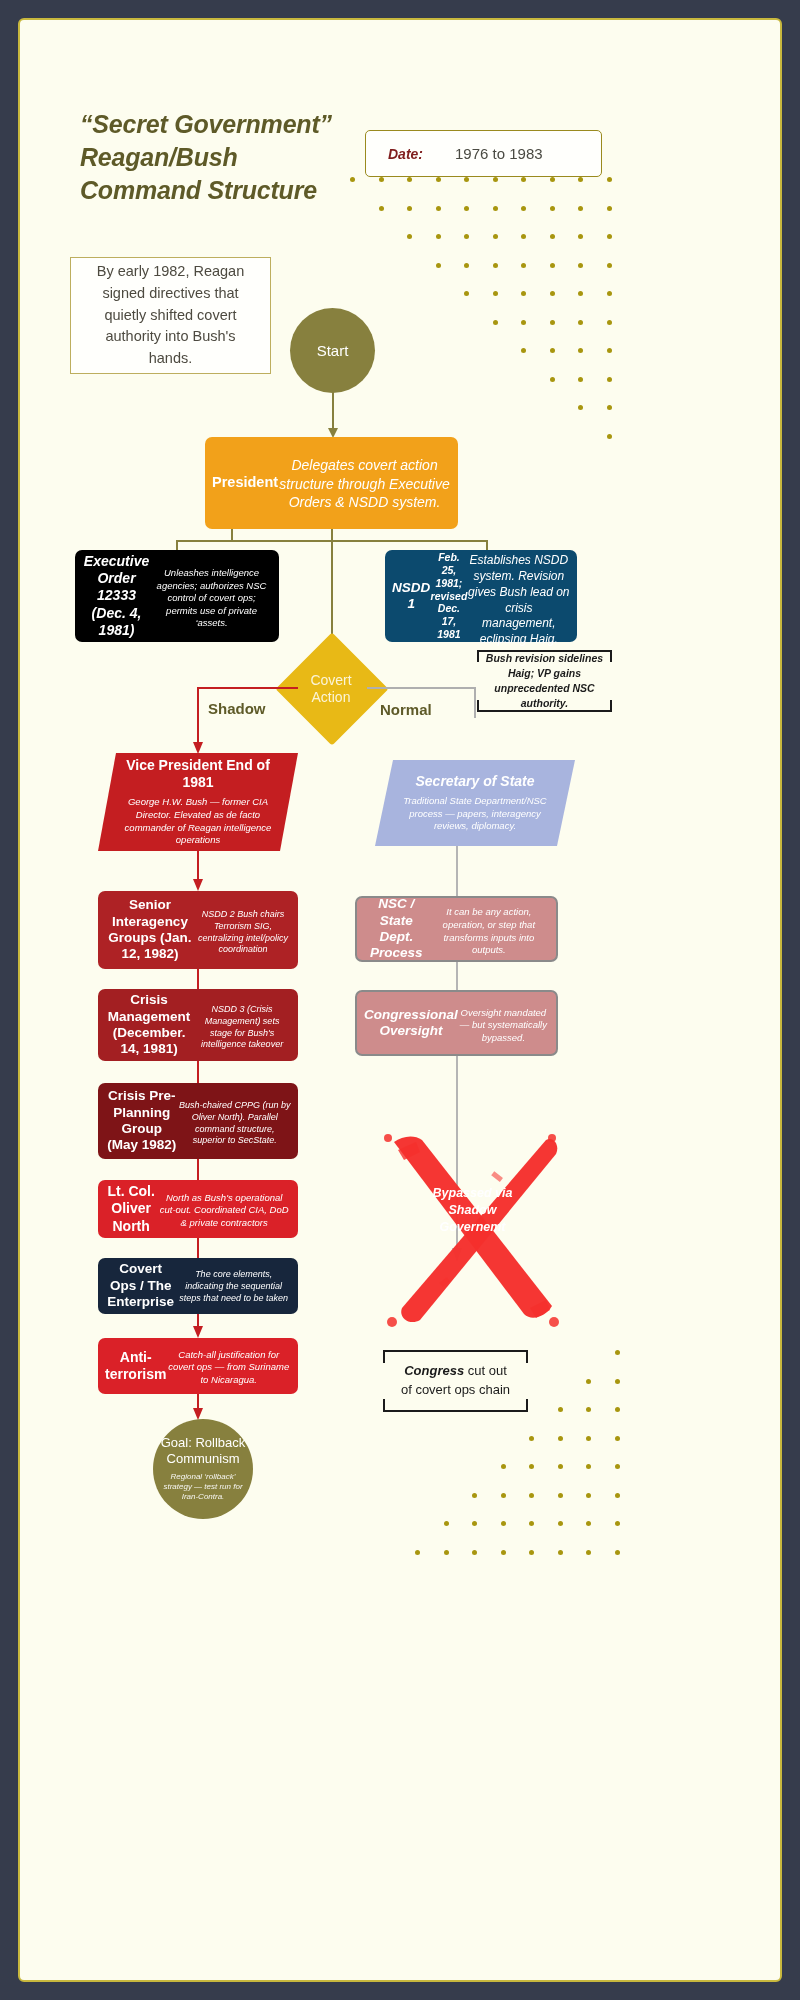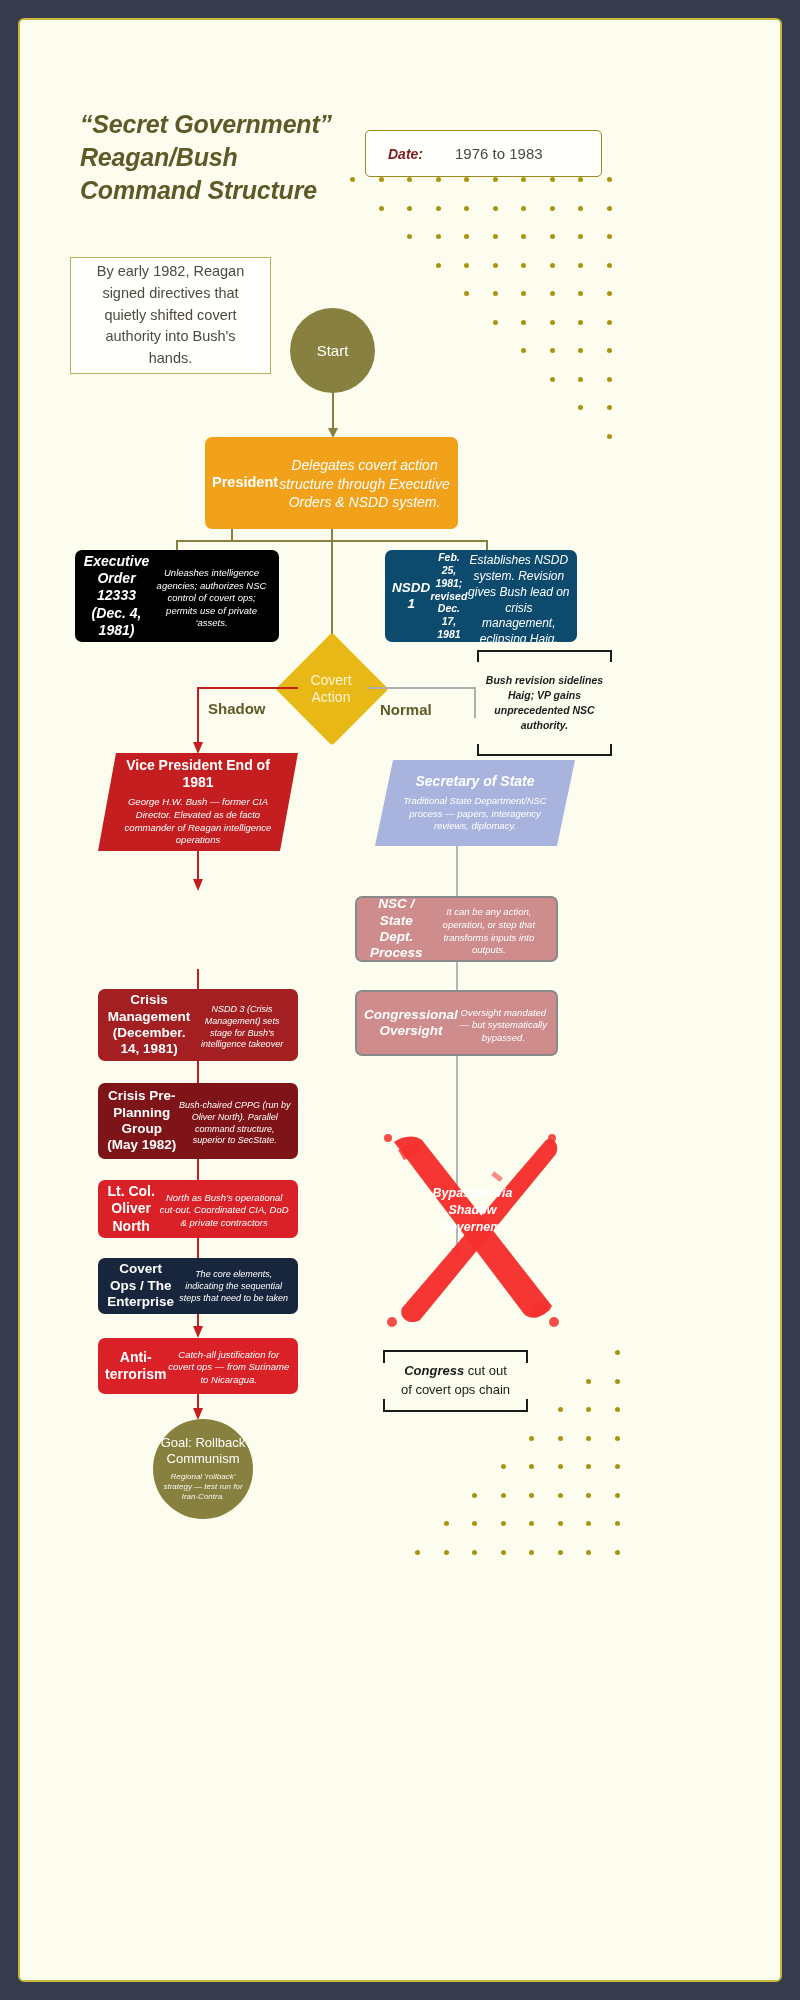--- a/index.html
+++ b/index.html
@@ -84,21 +84,21 @@
     position:absolute; left:271px; top:629px; width:80px; height:80px;
     display:flex; flex-direction:column; align-items:center; justify-content:center;
     text-align:center; color:#FBF4D8; font-size:14px; line-height:1.2;
   }
   .branch-lbl { position:absolute; font-size:15px; font-weight:bold; color:#5E5A28; }
   .lbl-shadow { left:188px; top:680px; }
   .lbl-normal { left:360px; top:681px; }
 
   
   .callout {
-    position:absolute; left:457px; top:630px; width:135px; height:106px;
+    position:absolute; left:457px; top:630px; width:135px; height:62px;
     display:flex; align-items:center; justify-content:center; text-align:center;
     border-top:2px solid #1B1B1B; border-bottom:2px solid #1B1B1B;
     padding:0 6px;
   }
   .callout::before, .callout::after{
     content:""; position:absolute; width:2px; height:11px; background:#1B1B1B;
   }
   .callout::before{ left:0; top:-1px; }
   .callout::after { left:0; bottom:-1px; }
   .callout .cap-r1, .callout .cap-r2{
@@ -351,20 +351,24 @@
   <div class="para n-sos">
     <span class="t">Secretary of State</span>
     <span class="s">Traditional State Department/NSC process — papers, interagency reviews, diplomacy.</span>
   </div>
 
   <svg class="ln" style="left:171px; top:831px;" width="14" height="42">
     <line x1="7" y1="0" x2="7" y2="30" stroke="#C41E21" stroke-width="2"></line>
     <polygon points="2,28 12,28 7,40" fill="#C41E21"></polygon>
   </svg>
 
+  <div class="rbox n-sig">
+    <span class="t">Senior Interagency Groups (Jan. 12, 1982)</span>
+    <span class="s">NSDD 2 Bush chairs Terrorism SIG, centralizing intel/policy coordination</span>
+  </div>
 
   <svg class="ln" style="left:171px; top:949px;" width="14" height="22">
     <line x1="7" y1="0" x2="7" y2="20" stroke="#C41E21" stroke-width="2"></line>
   </svg>
 
   <div class="rbox n-cm">
     <span class="t">Crisis Management (December. 14, 1981)</span>
     <span class="s">NSDD 3 (Crisis Management) sets stage for Bush's intelligence takeover</span>
   </div>
 

